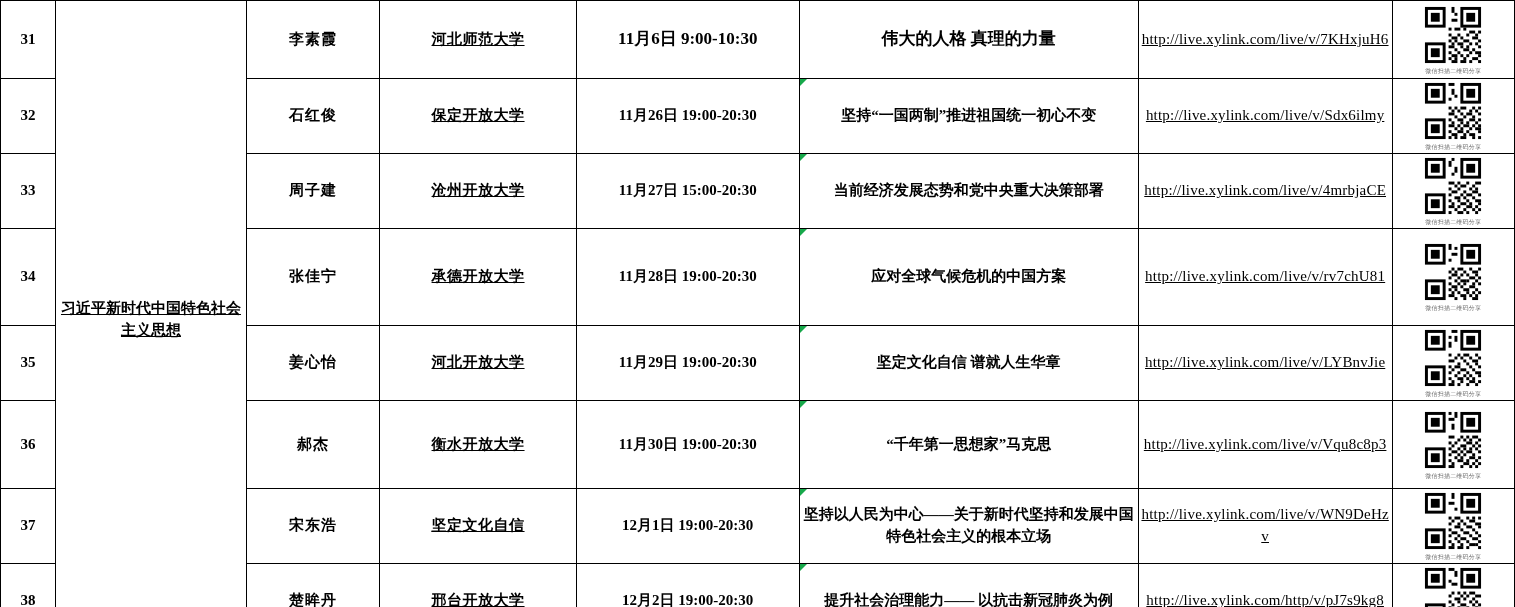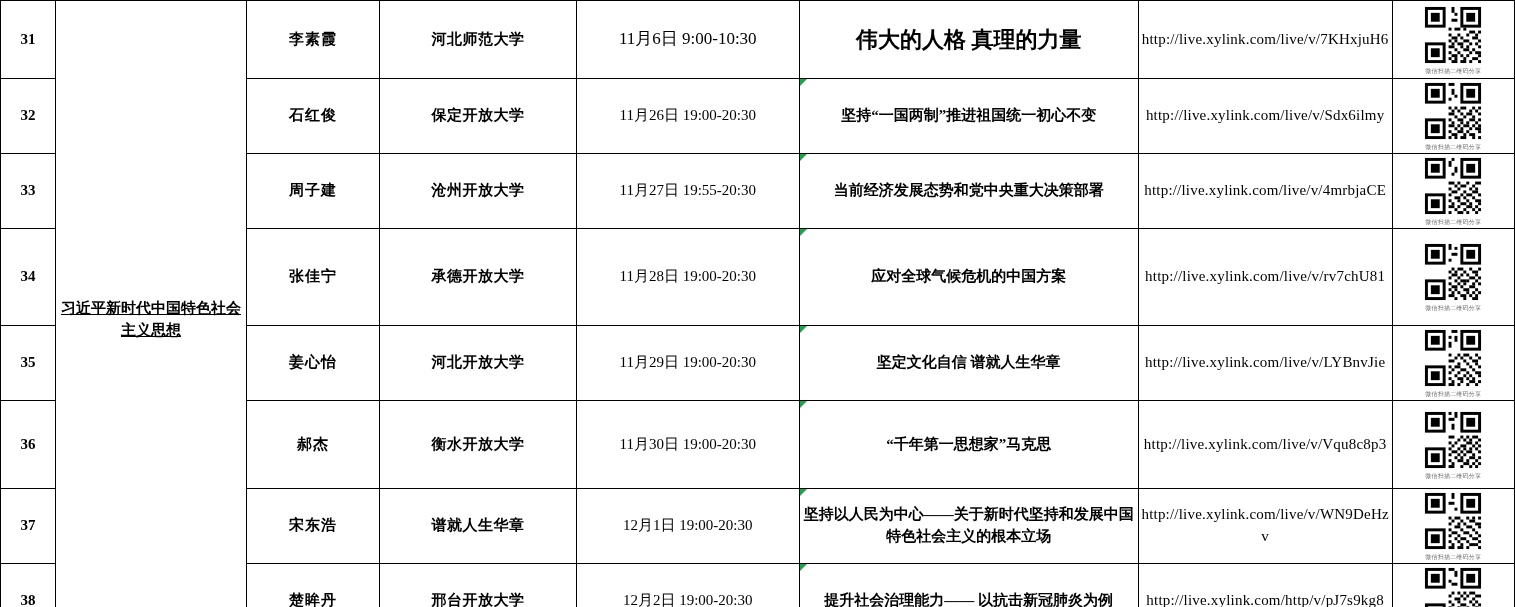--- a/index.html
+++ b/index.html
@@ -58,46 +58,48 @@
   }
   .cell-name {
     font-weight: bold;
     font-size: 18px;
     letter-spacing: 1px;
   }
   .cell-school {
     font-weight: bold;
     font-size: 17px;
     letter-spacing: 0.5px;
+    text-decoration: underline;
   }
   .cell-time {
-    font-weight: normal;
+    font-weight: bold;
     font-size: 16px;
   }
   .cell-time.big {
     font-size: 17px;
   }
   .cell-title {
     font-weight: bold;
     font-size: 16px;
     line-height: 1.75;
     padding: 4px 12px;
     text-align: center;
     position: relative;
   }
   .cell-title.big {
-    font-size: 22px;
+    font-size: 17px;
     font-family: Liberation Serif, serif;
   }
   .cell-url {
     font-size: 12.5px;
     font-family: "Liberation Serif", serif;
     word-break: break-all;
     padding: 0 4px;
     letter-spacing: 0.2px;
+    text-decoration: underline;
   }
   .cell-qr {
     padding: 2px 0 0 0;
     vertical-align: top;
   }
   
   .cmt-marker {
     position: absolute;
     top: 0;
     left: 0;
@@ -302,21 +304,21 @@
             </svg>
             <div class="qr-caption">微信扫描二维码分享</div>
           </div>
         </td>
       </tr>
 
       <tr style="height:75px;">
         <td class="cell-idx">33</td>
         <td class="cell-name">周子建</td>
         <td class="cell-school">沧州开放大学</td>
-        <td class="cell-time">11月27日  19:55-20:30</td>
+        <td class="cell-time">11月27日  15:00-20:30</td>
         <td class="cell-title">
           <span class="cmt-marker"></span>
           <span>当前经济发展态势和党中央重大决策部署</span>
         </td>
         <td class="cell-url">http://live.xylink.com/live/v/4mrbjaCE</td>
         <td class="cell-qr">
           <div class="qr-wrap">
             <svg class="qr-img" viewBox="0 0 21 21">
               <rect width="21" height="21" fill="#fff"></rect>
               <g fill="#000">
@@ -612,21 +614,21 @@
               </g>
             </svg>
             <div class="qr-caption">微信扫描二维码分享</div>
           </div>
         </td>
       </tr>
 
       <tr style="height:75px;padding-left:32px;">
         <td class="cell-idx">37</td>
         <td class="cell-name">宋东浩</td>
-        <td class="cell-school">谱就人生华章</td>
+        <td class="cell-school">坚定文化自信</td>
         <td class="cell-time">12月1日  19:00-20:30</td>
         <td class="cell-title">
           <span class="cmt-marker"></span>
           <span>坚持以人民为中心——关于新时代坚持和发展中国特色社会主义的根本立场</span>
         </td>
         <td class="cell-url">http://live.xylink.com/live/v/WN9DeHzv</td>
         <td class="cell-qr">
           <div class="qr-wrap">
             <svg class="qr-img" viewBox="0 0 21 21">
               <rect width="21" height="21" fill="#fff"></rect>

